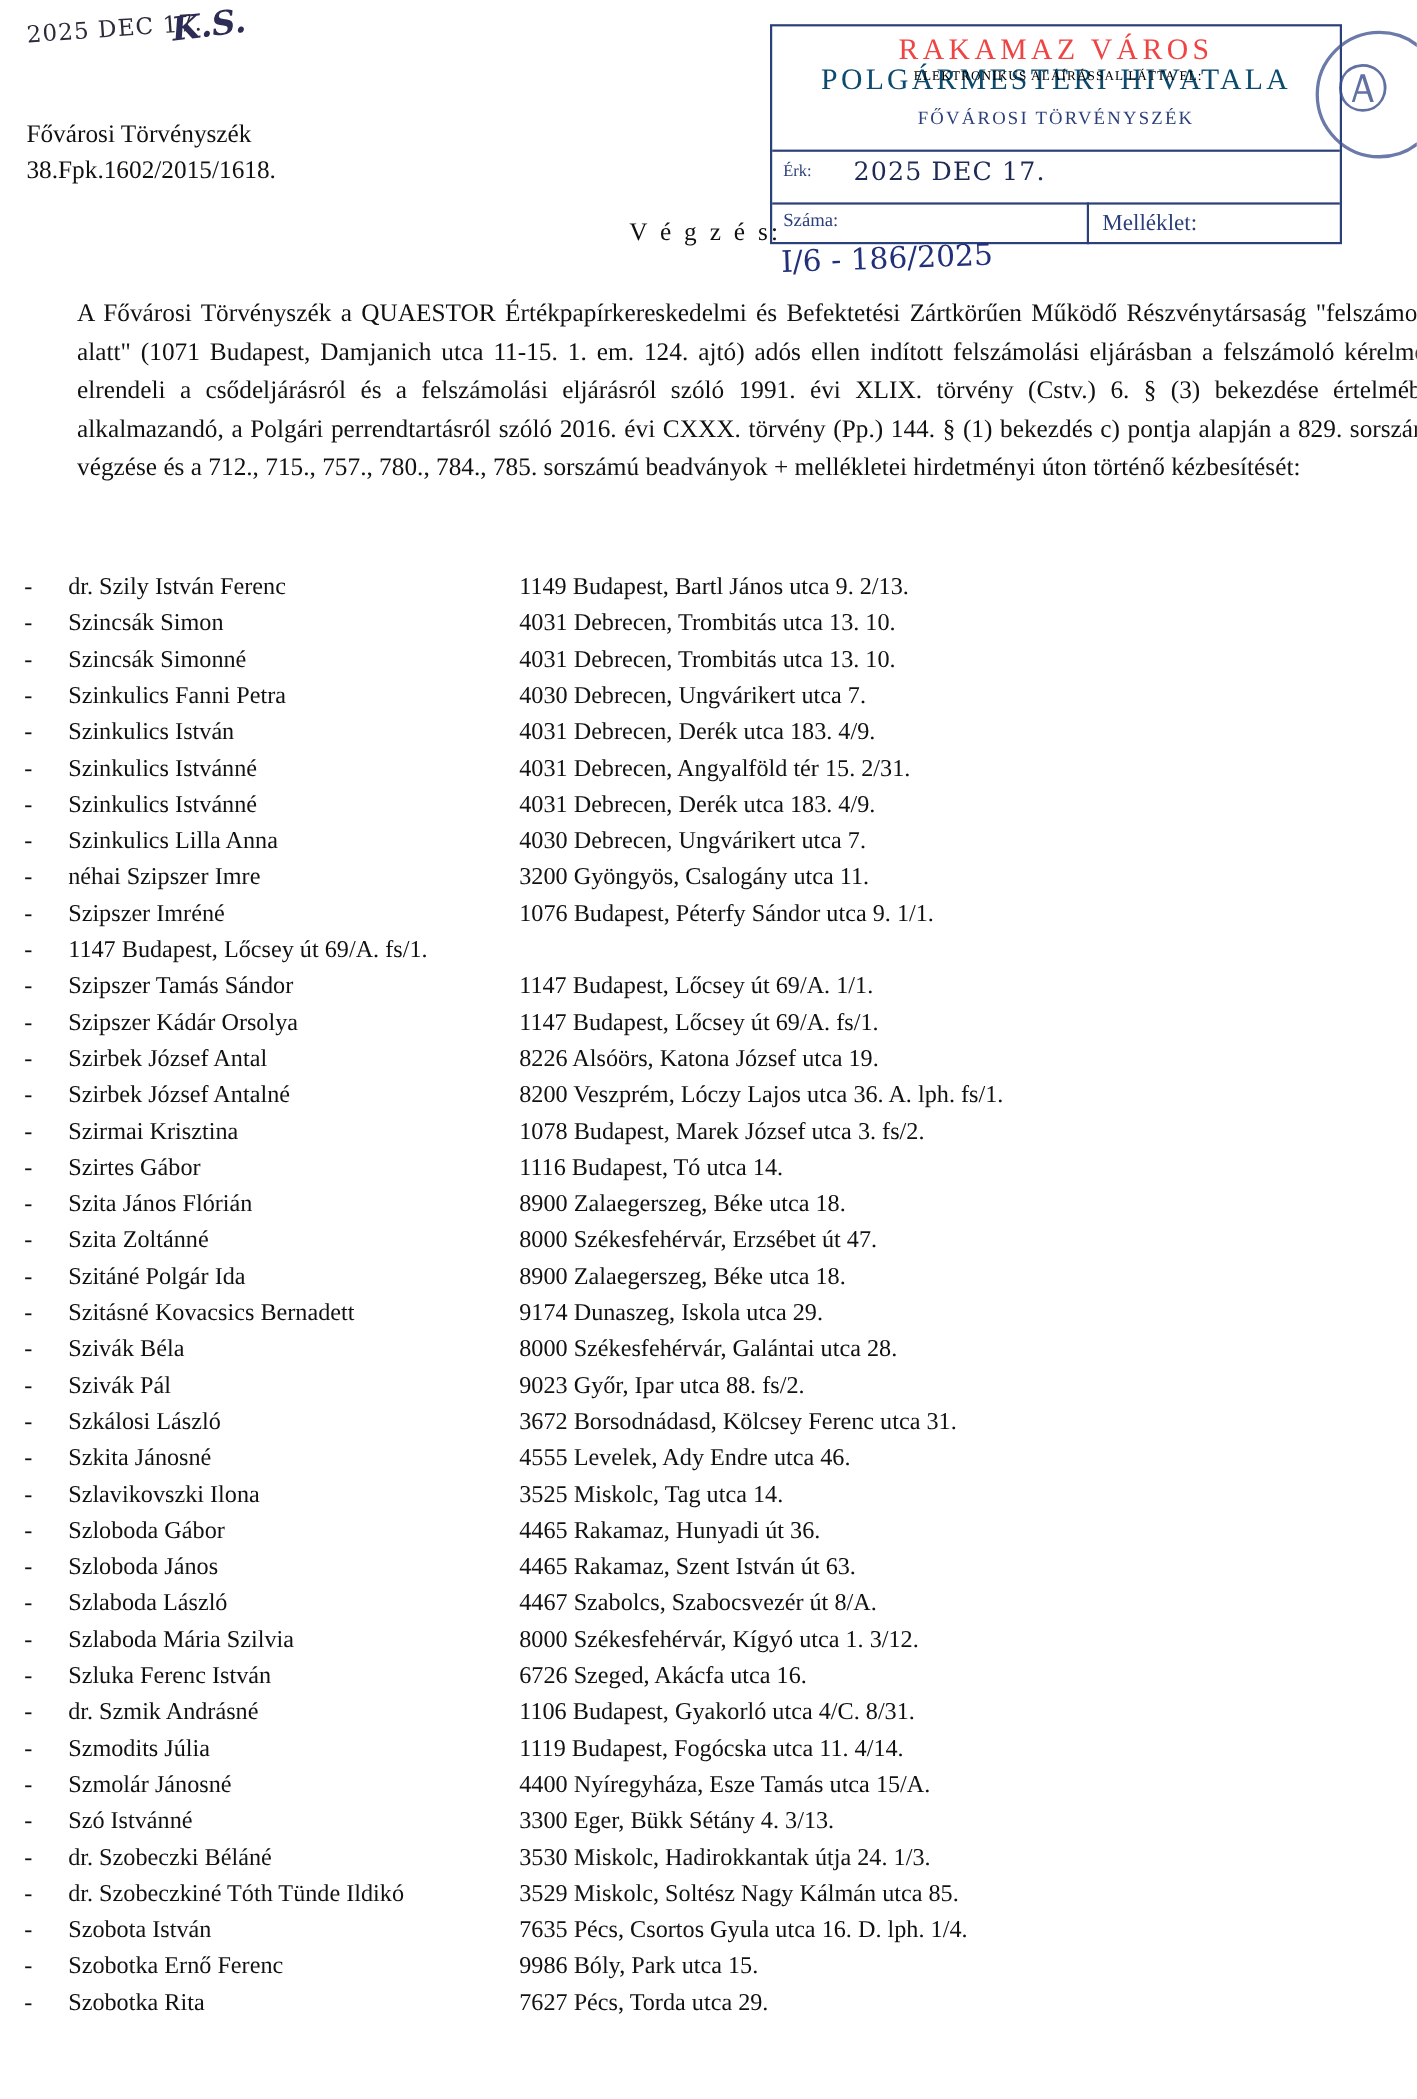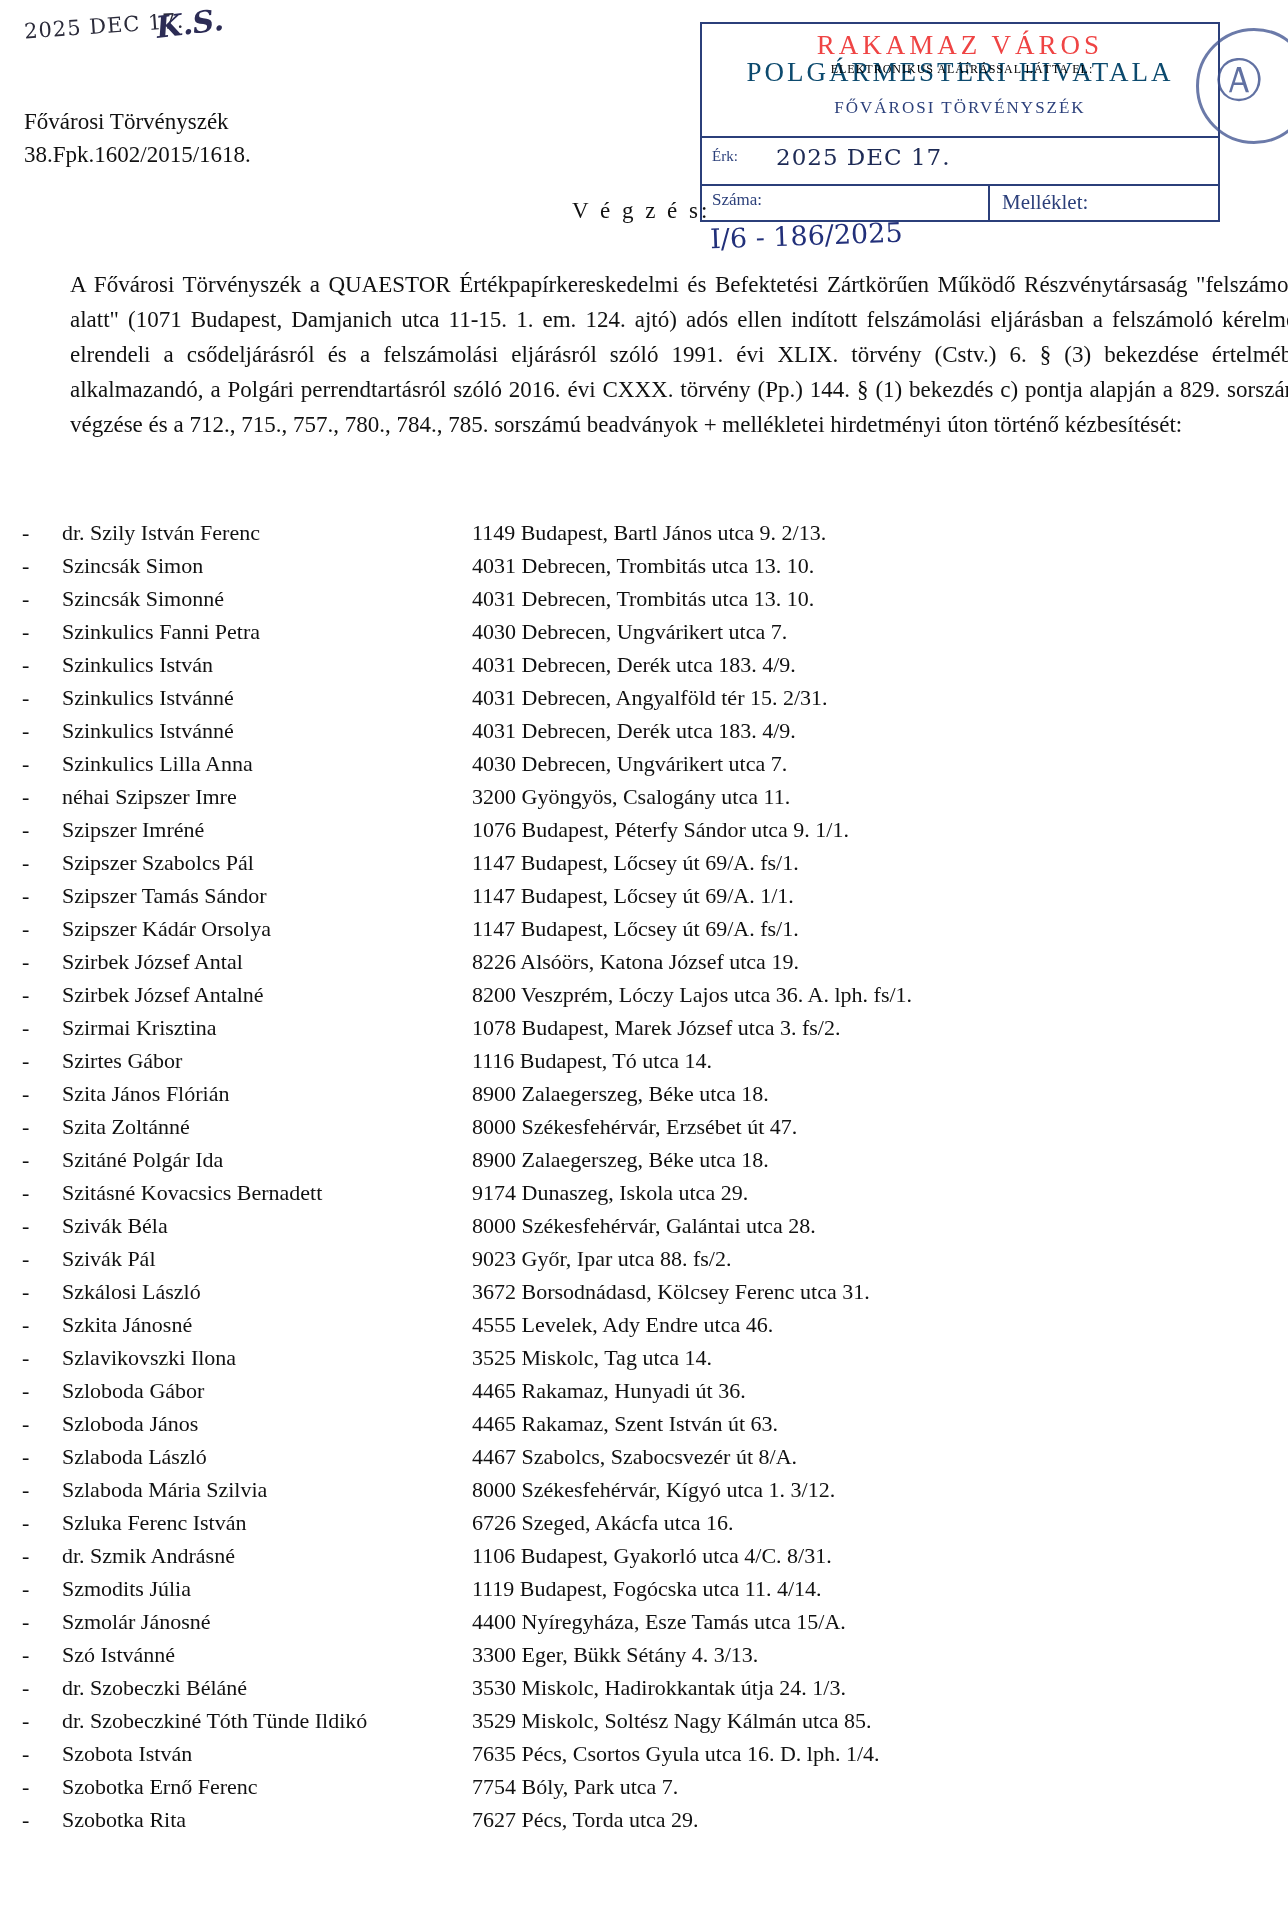--- a/index.html
+++ b/index.html
@@ -319,21 +319,20 @@
         <span class="nm">néhai Szipszer Imre</span>
         <span class="addr">3200 Gyöngyös, Csalogány utca 11.</span>
       </div>
       <div class="list-row">
         <span class="dash">-</span>
         <span class="nm">Szipszer Imréné</span>
         <span class="addr">1076 Budapest, Péterfy Sándor utca 9. 1/1.</span>
       </div>
       <div class="list-row">
         <span class="dash">-</span>
-        <span class="nm">Szipszer Szabolcs Pál</span>
         <span class="addr">1147 Budapest, Lőcsey út 69/A. fs/1.</span>
       </div>
       <div class="list-row">
         <span class="dash">-</span>
         <span class="nm">Szipszer Tamás Sándor</span>
         <span class="addr">1147 Budapest, Lőcsey út 69/A. 1/1.</span>
       </div>
       <div class="list-row">
         <span class="dash">-</span>
         <span class="nm">Szipszer Kádár Orsolya</span>
@@ -460,21 +459,21 @@
         <span class="addr">3529 Miskolc, Soltész Nagy Kálmán utca 85.</span>
       </div>
       <div class="list-row">
         <span class="dash">-</span>
         <span class="nm">Szobota István</span>
         <span class="addr">7635 Pécs, Csortos Gyula utca 16. D. lph. 1/4.</span>
       </div>
       <div class="list-row">
         <span class="dash">-</span>
         <span class="nm">Szobotka Ernő Ferenc</span>
-        <span class="addr">7754 Bóly, Park utca 7.</span>
+        <span class="addr">9986 Bóly, Park utca 15.</span>
       </div>
       <div class="list-row">
         <span class="dash">-</span>
         <span class="nm">Szobotka Rita</span>
         <span class="addr">7627 Pécs, Torda utca 29.</span>
       </div>
     </div>
 
 </div>
 

